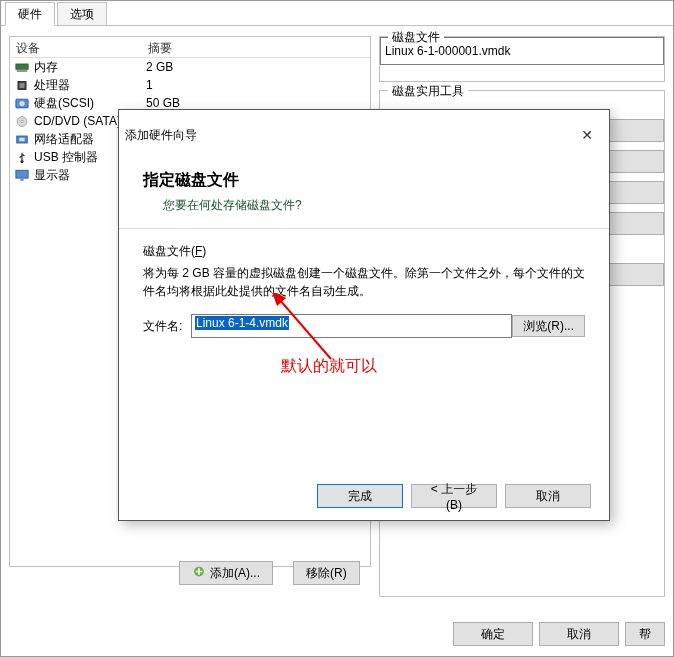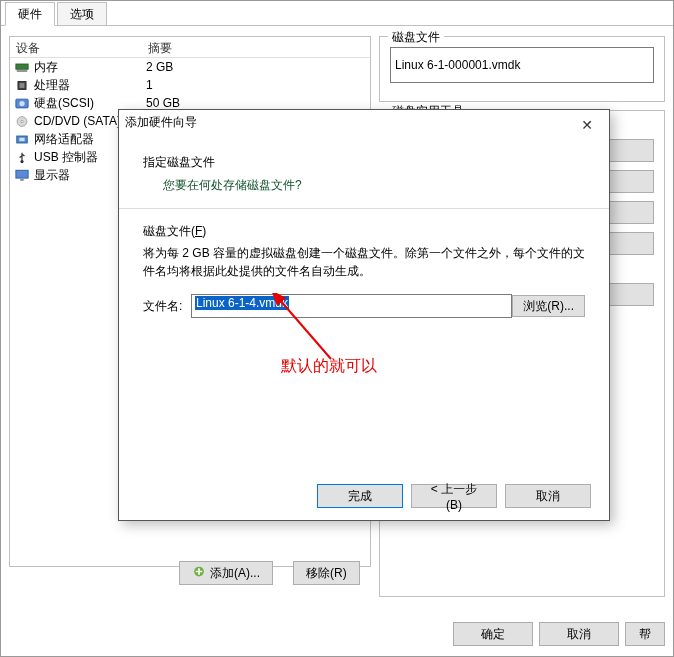--- a/index.html
+++ b/index.html
@@ -12,37 +12,37 @@
 .right-col{flex:1;display:flex;flex-direction:column;gap:8px}
 .dev-box{border:1px solid #c0c0c0;flex:1;display:flex;flex-direction:column;overflow:hidden}
 .dev-head{display:flex;height:20px;border-bottom:1px solid #e0e0e0}
 .dev-head div{padding:3px 6px;font-size:12px;color:#333}
 .dev-h-name{flex:0 0 120px}
 .dev-rows{flex:1;overflow:auto}
 .dev-row{display:flex;height:18px;align-items:center;padding-left:4px}
 .dev-row .ico{width:16px;height:14px;margin-right:4px;display:flex;align-items:center;justify-content:center}
 .dev-row .nm{flex:0 0 112px;white-space:nowrap;overflow:hidden}
 .dev-row .sm{flex:1;white-space:nowrap;overflow:hidden;color:#000}
-.group-box{border:1px solid #c0c0c0;padding:10px;position:relative}
+.group-box{border:1px solid #c0c0c0;position:relative}
 .group-title{position:absolute;top:-8px;left:8px;background:#fff;padding:0 4px;font-size:12px;color:#000}
-.disk-file-input{width:100%;border:1px solid #7a7a7a;height:36px;padding:2px 4px;box-sizing:border-box;font-size:12px}
+.disk-file-input{width:100%;border:1px solid #7a7a7a;height:28px;padding:2px 4px;box-sizing:border-box;font-size:12px}
 .util-box{flex:1}
 .util-btn{display:block;margin-top:8px;width:100%;height:23px;text-align:center;line-height:21px;border:1px solid #adadad;background:#e1e1e1;color:#888}
 .util-btn.en{color:#000}
 .bottom-btn-row{position:absolute;left:178px;top:560px;display:flex;gap:20px}
 .btn{height:24px;border:1px solid #adadad;background:#e1e1e1;cursor:pointer;font-size:12px;padding:0 12px;display:inline-flex;align-items:center;gap:4px}
 .footer-btns{position:absolute;bottom:10px;right:8px;display:flex;gap:6px}
 .footer-btns .btn{width:80px;justify-content:center}
 
 
 .wizard{position:absolute;left:117px;top:108px;width:490px;height:410px;background:#fff;border:1px solid #555;box-shadow:4px 4px 12px rgba(0,0,0,0.25)}
-.wiz-title{height:26px;display:flex;align-items:flex-start;padding:4px 6px;font-size:12px;color:#000}
+.wiz-title{height:26px;display:flex;align-items:center;padding:12px 6px;font-size:12px;color:#000}
 .wiz-close{margin-left:auto;width:32px;height:22px;display:flex;align-items:center;justify-content:center;font-size:14px;color:#333;cursor:pointer}
 .wiz-head{padding:10px 24px 14px 24px;border-bottom:1px solid #ddd}
-.wiz-head-title{font-size:12px;font-weight:normal;margin-bottom:6px}
+.wiz-head-title{font-size:16px;font-weight:bold;margin-bottom:6px}
 .wiz-head-sub{font-size:12px;margin-left:20px;color:#14532d}
 .wiz-body{padding:14px 24px}
 .wiz-group{margin-bottom:12px}
 .wiz-group-label{font-size:12px;margin-bottom:4px}
 .wiz-group-label u{text-decoration:underline}
 .wiz-desc{font-size:12px;line-height:1.5;color:#000;margin-bottom:14px}
 .wiz-file-row{display:flex;align-items:center;}
 .wiz-file-label{flex:0 0 48px}
 .wiz-file-input{flex:1;height:20px;border:1px solid #7a7a7a;padding:1px 3px;font-size:12px}
 .wiz-file-input .sel{background:#0a63c7;color:#fff;padding:0 1px}

